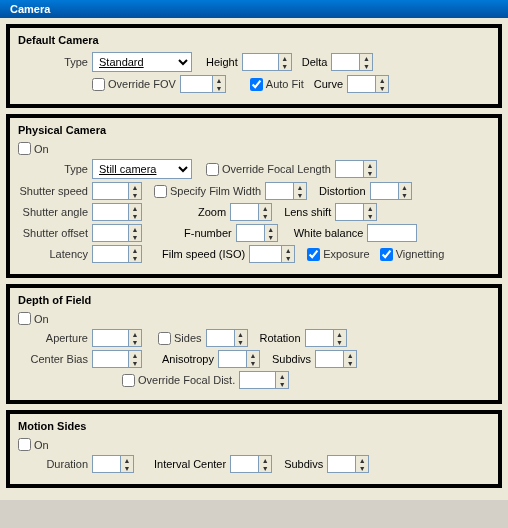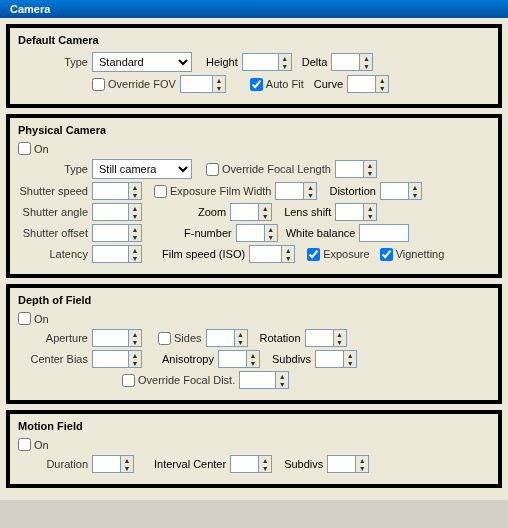--- a/index.html
+++ b/index.html
@@ -58,20 +58,21 @@
       font-size: 11px;
       font-family: Arial, sans-serif;
     }
     select {
       background: white;
       border: 1px solid #7f9db9;
       height: 20px;
       font-size: 11px;
       font-family: Arial, sans-serif;
       padding: 0 2px;
+      text-decoration: underline;
     }
     .spinner {
       display: flex;
       flex-direction: column;
       width: 14px;
       height: 18px;
       border: 1px solid #7f9db9;
       background: #ece9d8;
     }
     .spinner-up, .spinner-down {
@@ -198,21 +199,21 @@
       <div class="field-label">Shutter speed</div>
       <div class="input-spinner">
         <input type="text" style="width: 36px;">
         <div class="spinner">
           <div class="spinner-up">▲</div>
           <div class="spinner-down">▼</div>
         </div>
       </div>
       <div class="checkbox-wrapper" style="margin-left:8px;">
         <input type="checkbox" style="">
-        <label>Exposure Film Width</label>
+        <label>Specify Film Width</label>
       </div>
       <div class="input-spinner">
         <input type="text" style="width: 28px;">
         <div class="spinner">
           <div class="spinner-up">▲</div>
           <div class="spinner-down">▼</div>
         </div>
       </div>
       <span style="margin-left:8px;">Distortion</span>
       <div class="input-spinner">
@@ -259,21 +260,21 @@
         </div>
       </div>
       <span style="margin-left:38px;">F-number</span>
       <div class="input-spinner">
         <input type="text" style="width: 28px;">
         <div class="spinner">
           <div class="spinner-up">▲</div>
           <div class="spinner-down">▼</div>
         </div>
       </div>
-      <span style="margin-left:4px;">White balance</span>
+      <span style="margin-left:12px;">White balance</span>
       <div class="white-balance-box"></div>
     </div>
     <div class="row">
       <div class="field-label">Latency</div>
       <div class="input-spinner">
         <input type="text" style="width: 36px;">
         <div class="spinner">
           <div class="spinner-up">▲</div>
           <div class="spinner-down">▼</div>
         </div>
@@ -370,21 +371,21 @@
         <input type="text" style="width: 36px;">
         <div class="spinner">
           <div class="spinner-up">▲</div>
           <div class="spinner-down">▼</div>
         </div>
       </div>
     </div>
   </div>
 
   <div class="section">
-    <div class="section-title">Motion Field</div>
+    <div class="section-title">Motion Sides</div>
     <div class="row">
       <div class="checkbox-wrapper">
         <input type="checkbox" style="">
         <label>On</label>
       </div>
     </div>
     <div class="row" style="margin-top:4px;">
       <div class="field-label">Duration</div>
       <div class="input-spinner">
         <input type="text" style="width: 28px;">

